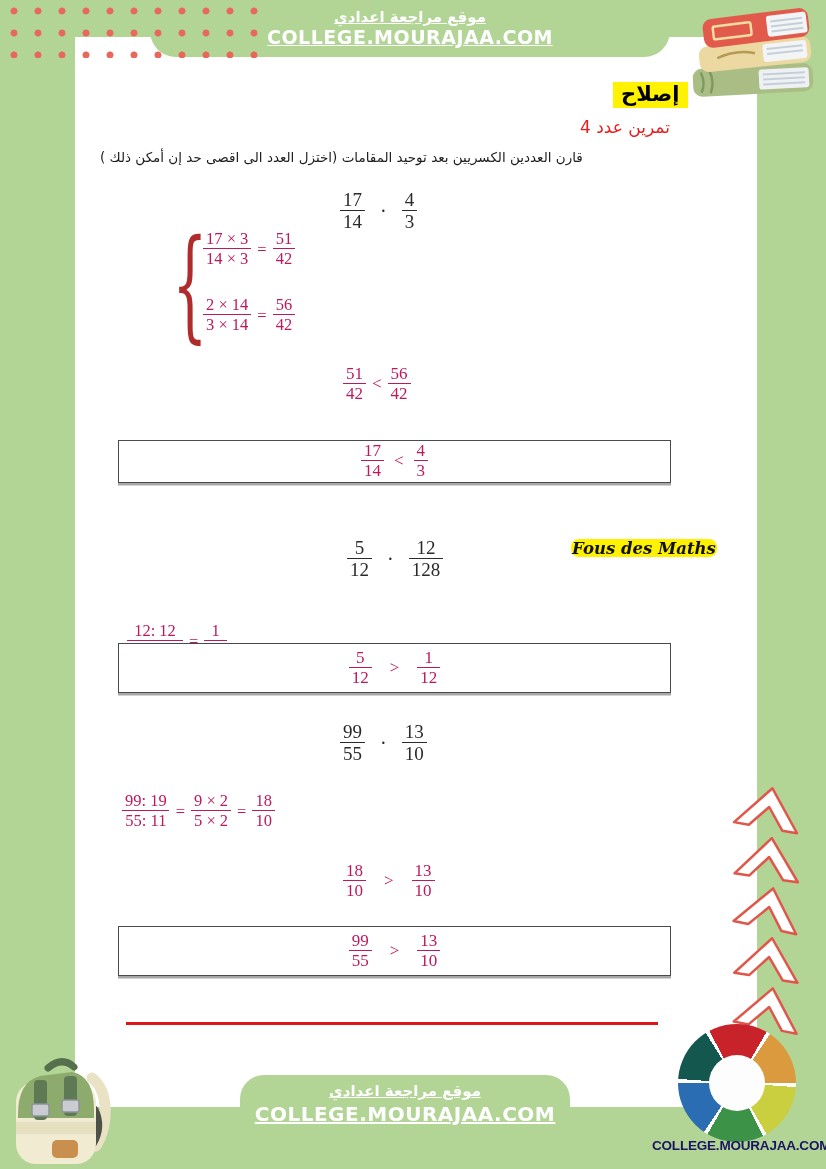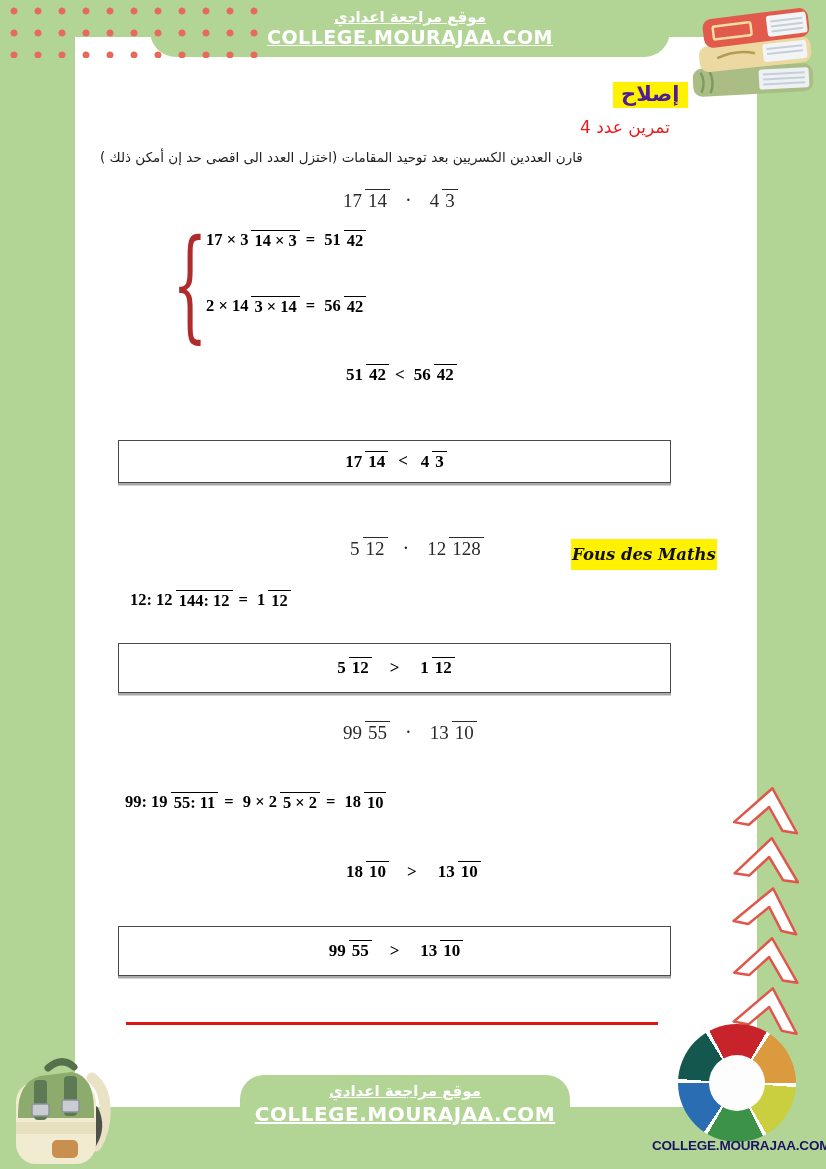--- a/index.html
+++ b/index.html
@@ -13,51 +13,51 @@
                 border-radius:0 0 26px 26px; display:flex; flex-direction:column; align-items:center; justify-content:center; }
   .banner-top .l1 { color:#fff; font-weight:bold; font-size:15px; text-decoration:underline; line-height:1.25; }
   .banner-top .l2 { color:#fff; font-weight:bold; font-size:19px; text-decoration:underline; letter-spacing:.5px; line-height:1.15; }
 
   .dots { position:absolute; left:0; top:0; width:266px; height:58px;
           background-image:radial-gradient(circle, #e8685c 3.1px, rgba(232,104,92,0) 3.9px);
           background-size:24px 22px; background-position:2px 0px; }
 
   .books { position:absolute; left:683px; top:6px; width:143px; height:102px; }
 
-  .correction { position:absolute; left:613px; top:82px; background:#fff200; color:#4c1d95;
+  .correction { position:absolute; left:613px; top:82px; background:#fff200; color:#000000;
                 font-weight:bold; font-size:21px; padding:0 8px 2px 8px; direction:rtl; }
   .exercise { position:absolute; left:575px; top:117px; width:100px; color:#e81c1c; font-size:17px;
               direction:rtl; text-align:center; }
   .instruction { position:absolute; left:100px; top:149px; width:618px; direction:rtl; text-align:left;
                  font-size:13.5px; color:#1c1c1c; }
 
   .mrow { position:absolute; display:flex; align-items:center;
           font-family:"Liberation Serif","DejaVu Serif",serif; }
   .black-math { color:#2a2a2a; font-size:19px; }
-  .red-math { color:#000000; font-weight:bold; font-size:16.5px; }
-  .frac { display:inline-flex; align-items:center; text-align:center; }
+  .red-math { color:#be185d; font-weight:normal; font-size:16.5px; }
+  .frac { display:inline-flex; flex-direction:column; align-items:center; text-align:center; }
   .frac .fnum { padding:0 3px; line-height:1.12; }
   .frac .fden { padding:0 3px; border-top:1.6px solid currentColor; line-height:1.2; }
   .dotsep { font-size:20px; margin:0 15px; align-self:center; }
   .eq { margin:0 6px; }
   .cop { margin:0 10px; font-size:17px; }
   .wideop { margin:0 18px; font-size:17px; }
 
   .brace { position:absolute; left:178px; top:225px; width:24px; height:118px; overflow:visible;
            color:#b02c2c; display:flex; align-items:center; justify-content:center; }
   .brace span { font-family:"DejaVu Serif",serif; font-size:132px; font-weight:400;
                 transform:scale(0.42,0.92); display:block; }
 
   .ansbox { position:absolute; left:118px; width:553px; background:#fff; border:1.4px solid #4a4a4a;
             box-shadow:0 2.5px 0 #a8a8a8; display:flex; align-items:center; justify-content:center;
             font-family:"Liberation Serif","DejaVu Serif",serif; }
 
-  .watermark { position:absolute; left:571px; top:539px; width:146px; height:31px; background:#fff200;
+  .watermark { position:absolute; left:571px; top:539px; width:146px; height:18px; background:#fff200;
                color:#111; display:flex; align-items:center; justify-content:center;
-               font-family:"DejaVu Serif",serif; font-style:italic; font-weight:bold; font-size:16.5px; }
+               font-family:"DejaVu Serif",serif; font-style:italic; font-weight:bold; font-size:16.5px;border-radius:8px; }
 
   .redline { position:absolute; left:126px; top:1022px; width:532px; height:3px; background:#e01616; }
   .signature { position:absolute; left:545px; top:1032px; width:128px; text-align:center; color:#222;
                font-family:"DejaVu Serif",serif; font-style:italic; font-weight:bold; font-size:14px;
                letter-spacing:1px; }
 
   .chevrons { position:absolute; left:728px; top:784px; width:82px; height:252px; }
 
   .bottom-band { position:absolute; left:0; top:1107px; width:826px; height:62px; background:#b2d596; }
   .banner-bottom { position:absolute; left:240px; top:1075px; width:330px; height:40px; background:#b2d596;
@@ -197,21 +197,21 @@
     </span>
     <span class="dotsep">·</span>
     <span class="frac">
       <span class="fnum">12</span>
       <span class="fden">128</span>
     </span>
   </div>
 
   <div class="watermark">Fous des Maths</div>
 
-  <div class="mrow red-math" style="left:127px; top:590px;">
+  <div class="mrow red-math" style="left:127px; top:622px;">
     <span class="frac">
       <span class="fnum">12: 12</span>
       <span class="fden">144: 12</span>
     </span>
     <span class="eq">=</span>
     <span class="frac">
       <span class="fnum">1</span>
       <span class="fden">12</span>
     </span>
   </div>

